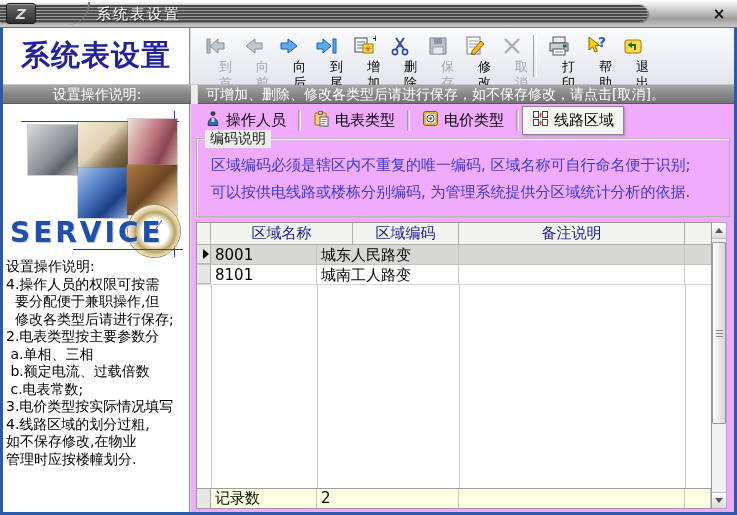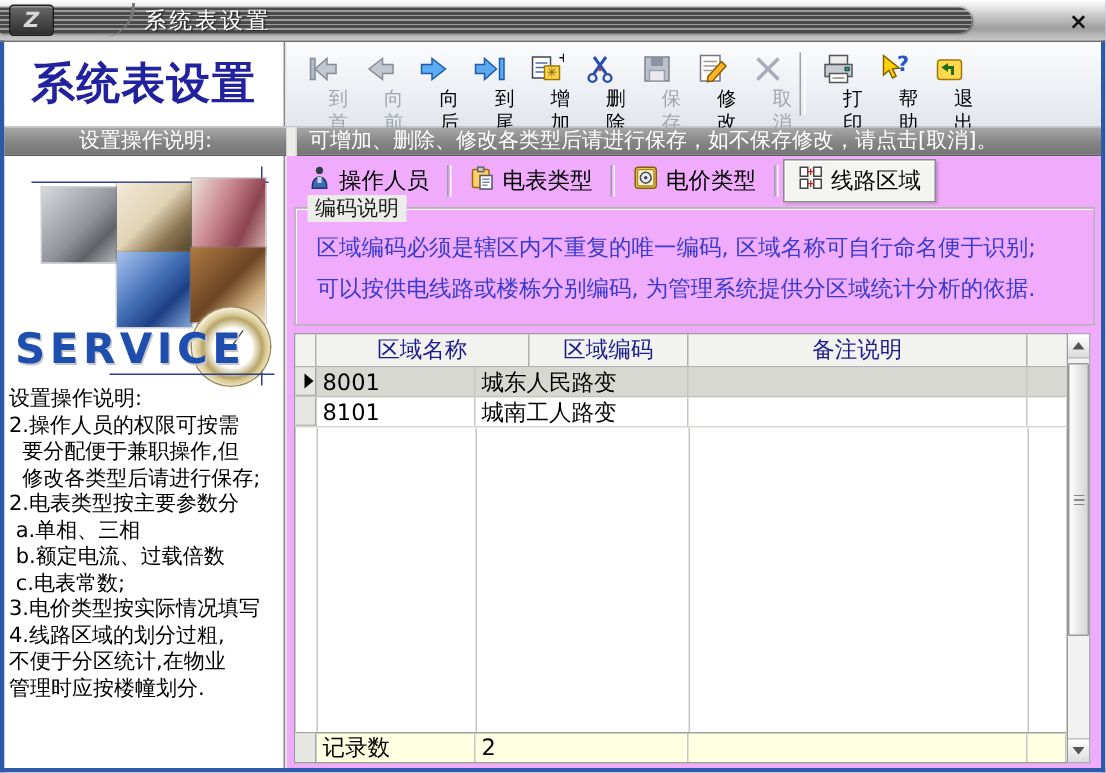--- a/index.html
+++ b/index.html
@@ -329,30 +329,30 @@
         <div class="ph ph-pen"></div>
         <div class="ph ph-sticks"></div>
         <div class="ph ph-keyboard"></div>
         <div class="ph ph-book"></div>
         <div class="ph ph-watch"></div>
         <div class="cross-h-bot"></div>
         <div class="service-word">SERVICE</div>
       </div>
       <div class="instructions">
         <div>设置操作说明:</div>
-        <div>2.操作人员的权限可按需</div>
+        <div>4.操作人员的权限可按需</div>
         <div>  要分配便于兼职操作,但</div>
         <div>  修改各类型后请进行保存;</div>
         <div>2.电表类型按主要参数分</div>
         <div> a.单相、三相</div>
         <div> b.额定电流、过载倍数</div>
         <div> c.电表常数;</div>
         <div>3.电价类型按实际情况填写</div>
         <div>4.线路区域的划分过粗,</div>
-        <div>不便于分区统计,在物业</div>
+        <div>如不保存修改,在物业</div>
         <div>管理时应按楼幢划分.</div>
       </div>
     </div>
 
     <div class="main-panel">
 
       <div class="tabs">
         <div class="tab">
           <span>
             <svg width="16" height="17" viewBox="0 0 16 17">

